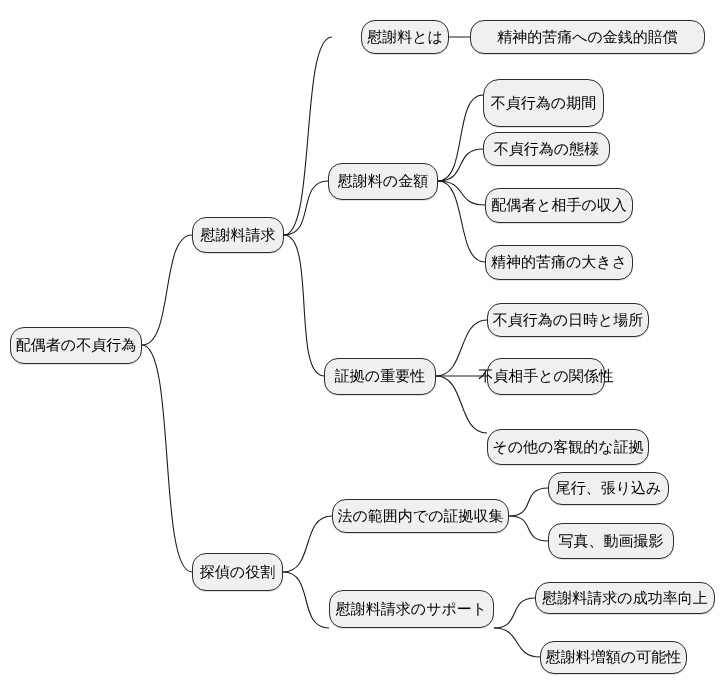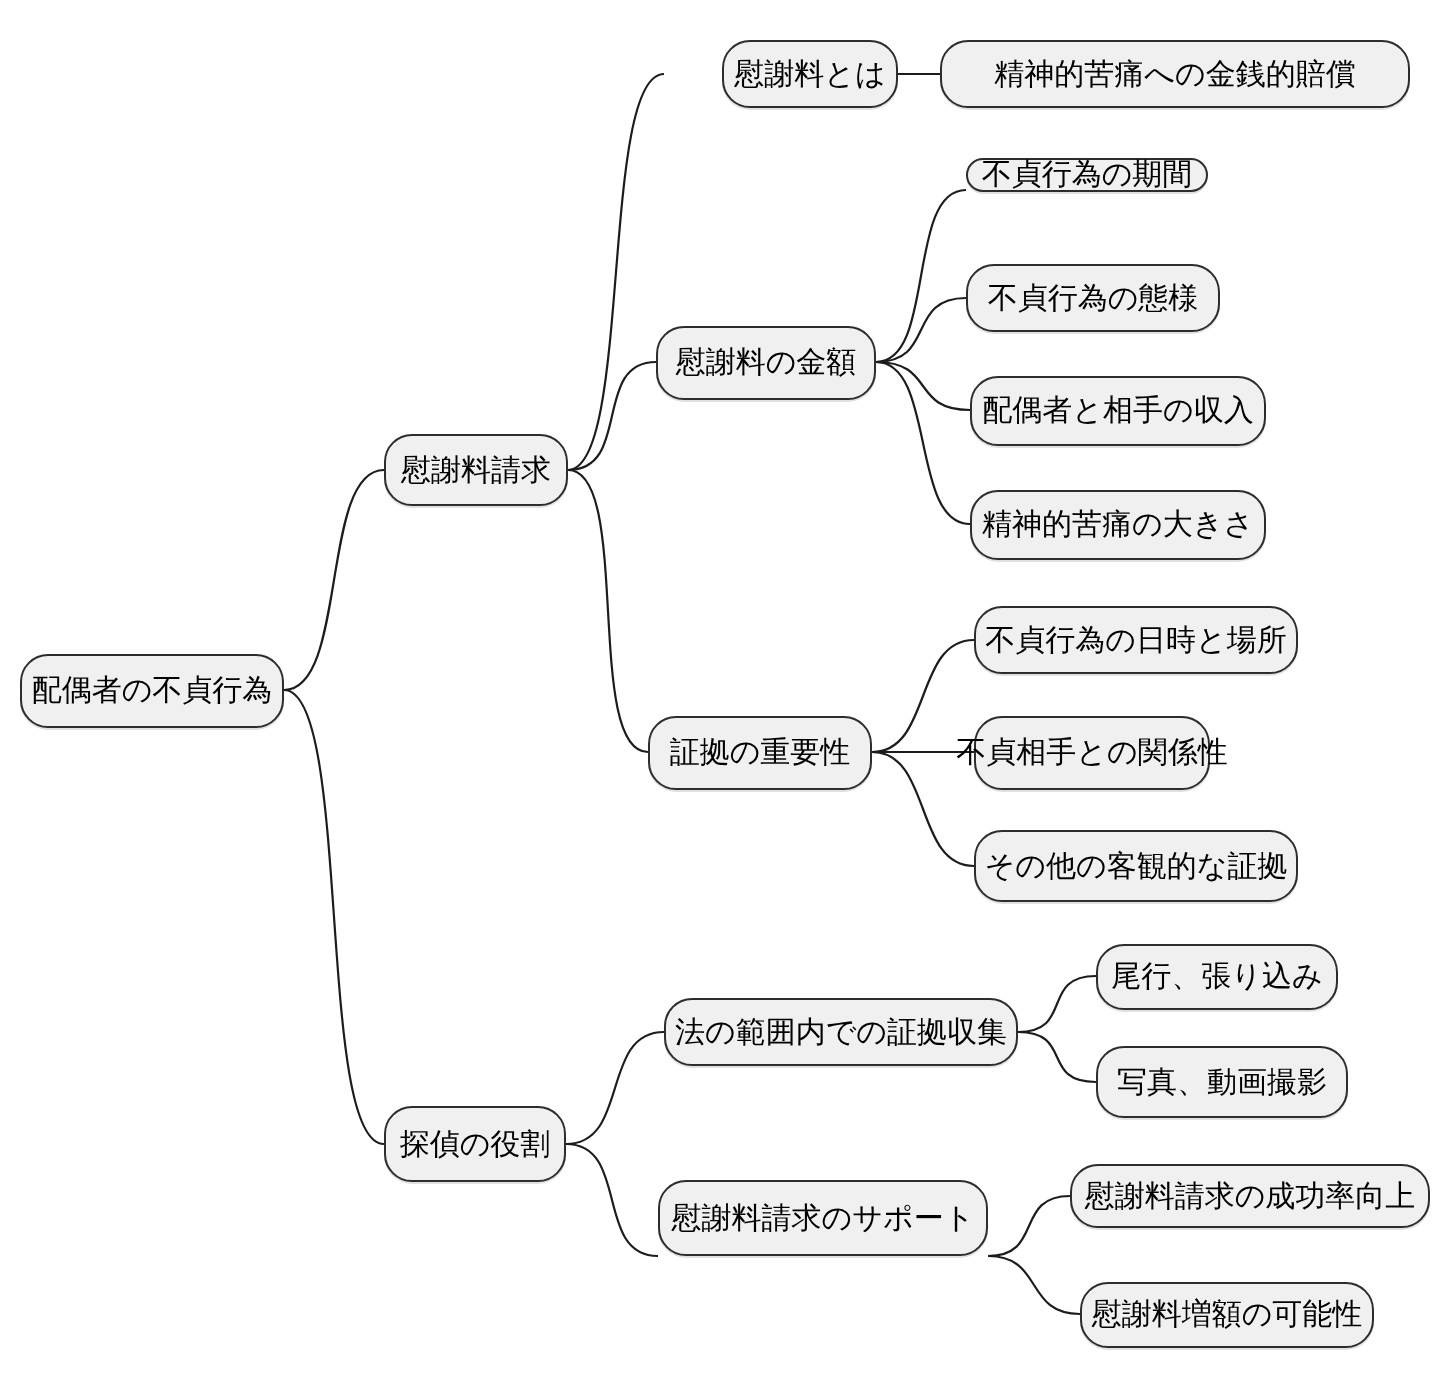--- a/index.html
+++ b/index.html
@@ -43,27 +43,27 @@
   
   .n1  { left: 10px;  top: 327px; width: 132px; height: 37px; }
   .n2  { left: 192px; top: 217px; width: 92px;  height: 36px; }
   .n3  { left: 192px; top: 553px; width: 91px;  height: 38px; }
   .n4  { left: 332px; top: 20px;  width: 88px;  height: 34px; margin-left: 29px; }
   .n5  { left: 328px; top: 163px; width: 110px; height: 37px; }
   .n6  { left: 324px; top: 358px; width: 112px; height: 37px; }
   .n7  { left: 332px; top: 499px; width: 177px; height: 34px; }
   .n8  { left: 329px; top: 590px; width: 165px; height: 38px; }
   .n9  { left: 470px; top: 20px;  width: 235px; height: 34px; }
-  .n10 { left: 483px; top: 79px;  width: 121px; height: 17px; }
+  .n10 { left: 483px; top: 79px;  width: 121px; height: 48px; border-radius: 16px; }
   .n11 { left: 483px; top: 132px; width: 127px; height: 34px; }
   .n12 { left: 485px; top: 188px; width: 148px; height: 35px; }
   .n13 { left: 485px; top: 245px; width: 148px; height: 35px; }
   .n14 { left: 487px; top: 303px; width: 162px; height: 34px; }
   .n15 { left: 487px; top: 358px; width: 118px; height: 37px; }
-  .n16 { left: 487px; top: 415px; width: 162px; height: 36px; }
+  .n16 { left: 487px; top: 429px; width: 162px; height: 36px; }
   .n17 { left: 548px; top: 472px; width: 121px; height: 33px; }
   .n18 { left: 548px; top: 523px; width: 126px; height: 36px; }
   .n19 { left: 535px; top: 582px; width: 180px; height: 32px; }
   .n20 { left: 540px; top: 641px; width: 147px; height: 33px; }
 </style>
 </head>
 <body>
 
 <div class="canvas">
 

